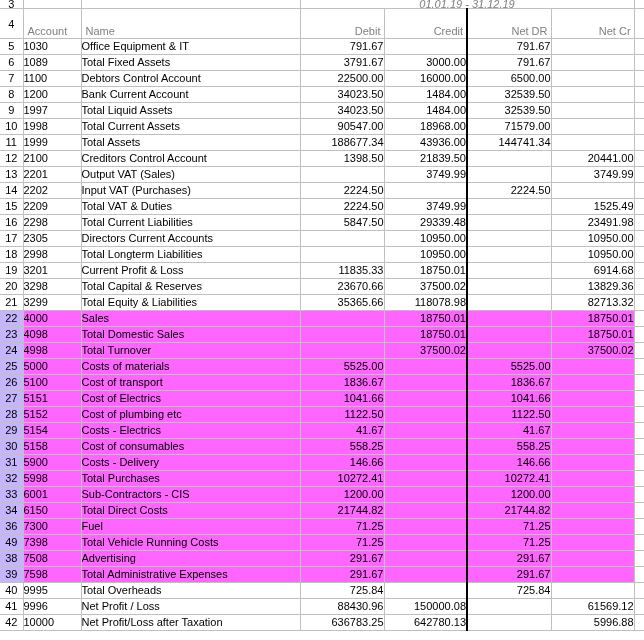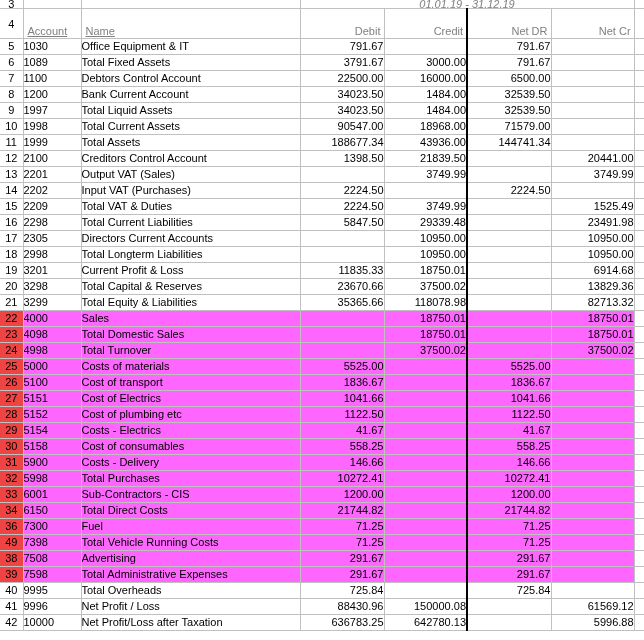--- a/index.html
+++ b/index.html
@@ -80,30 +80,30 @@
   td.thickleft { border-left: 2px solid #000000; }
 
   
   td.hdr {
     color: #808080;
     font-weight: bold;
     vertical-align: bottom;
     padding-bottom: 1px;
   }
   td.hdr.num { text-align: right; padding-right: 3px; margin-top: 20px; }
-  td.hdr.left { text-align: left; padding-left: 4px; text-decoration: underline; }
+  td.hdr.left { text-align: left; padding-left: 4px; }
   td.period {
     color: #808080;
     text-align: center;
     border-right: 1px solid #c0c0c0;
     font-style: italic;
   }
 
   tr.hl td { background: #ff66ff; }
-  tr.hl td.rowhdr { background: #ef4444; }
+  tr.hl td.rowhdr { background: #c4b5fd; }
   tr.hl td.tail { background: #ffffff; }
 
   tr.r3 td { height: 8px; line-height: 8px; }
   tr.r4 td { height: 29px; line-height: 14px; }
 
   td.tail { background:#ffffff; border-right: 1px solid #c0c0c0; }
 </style>
 </head>
 <body>
 

